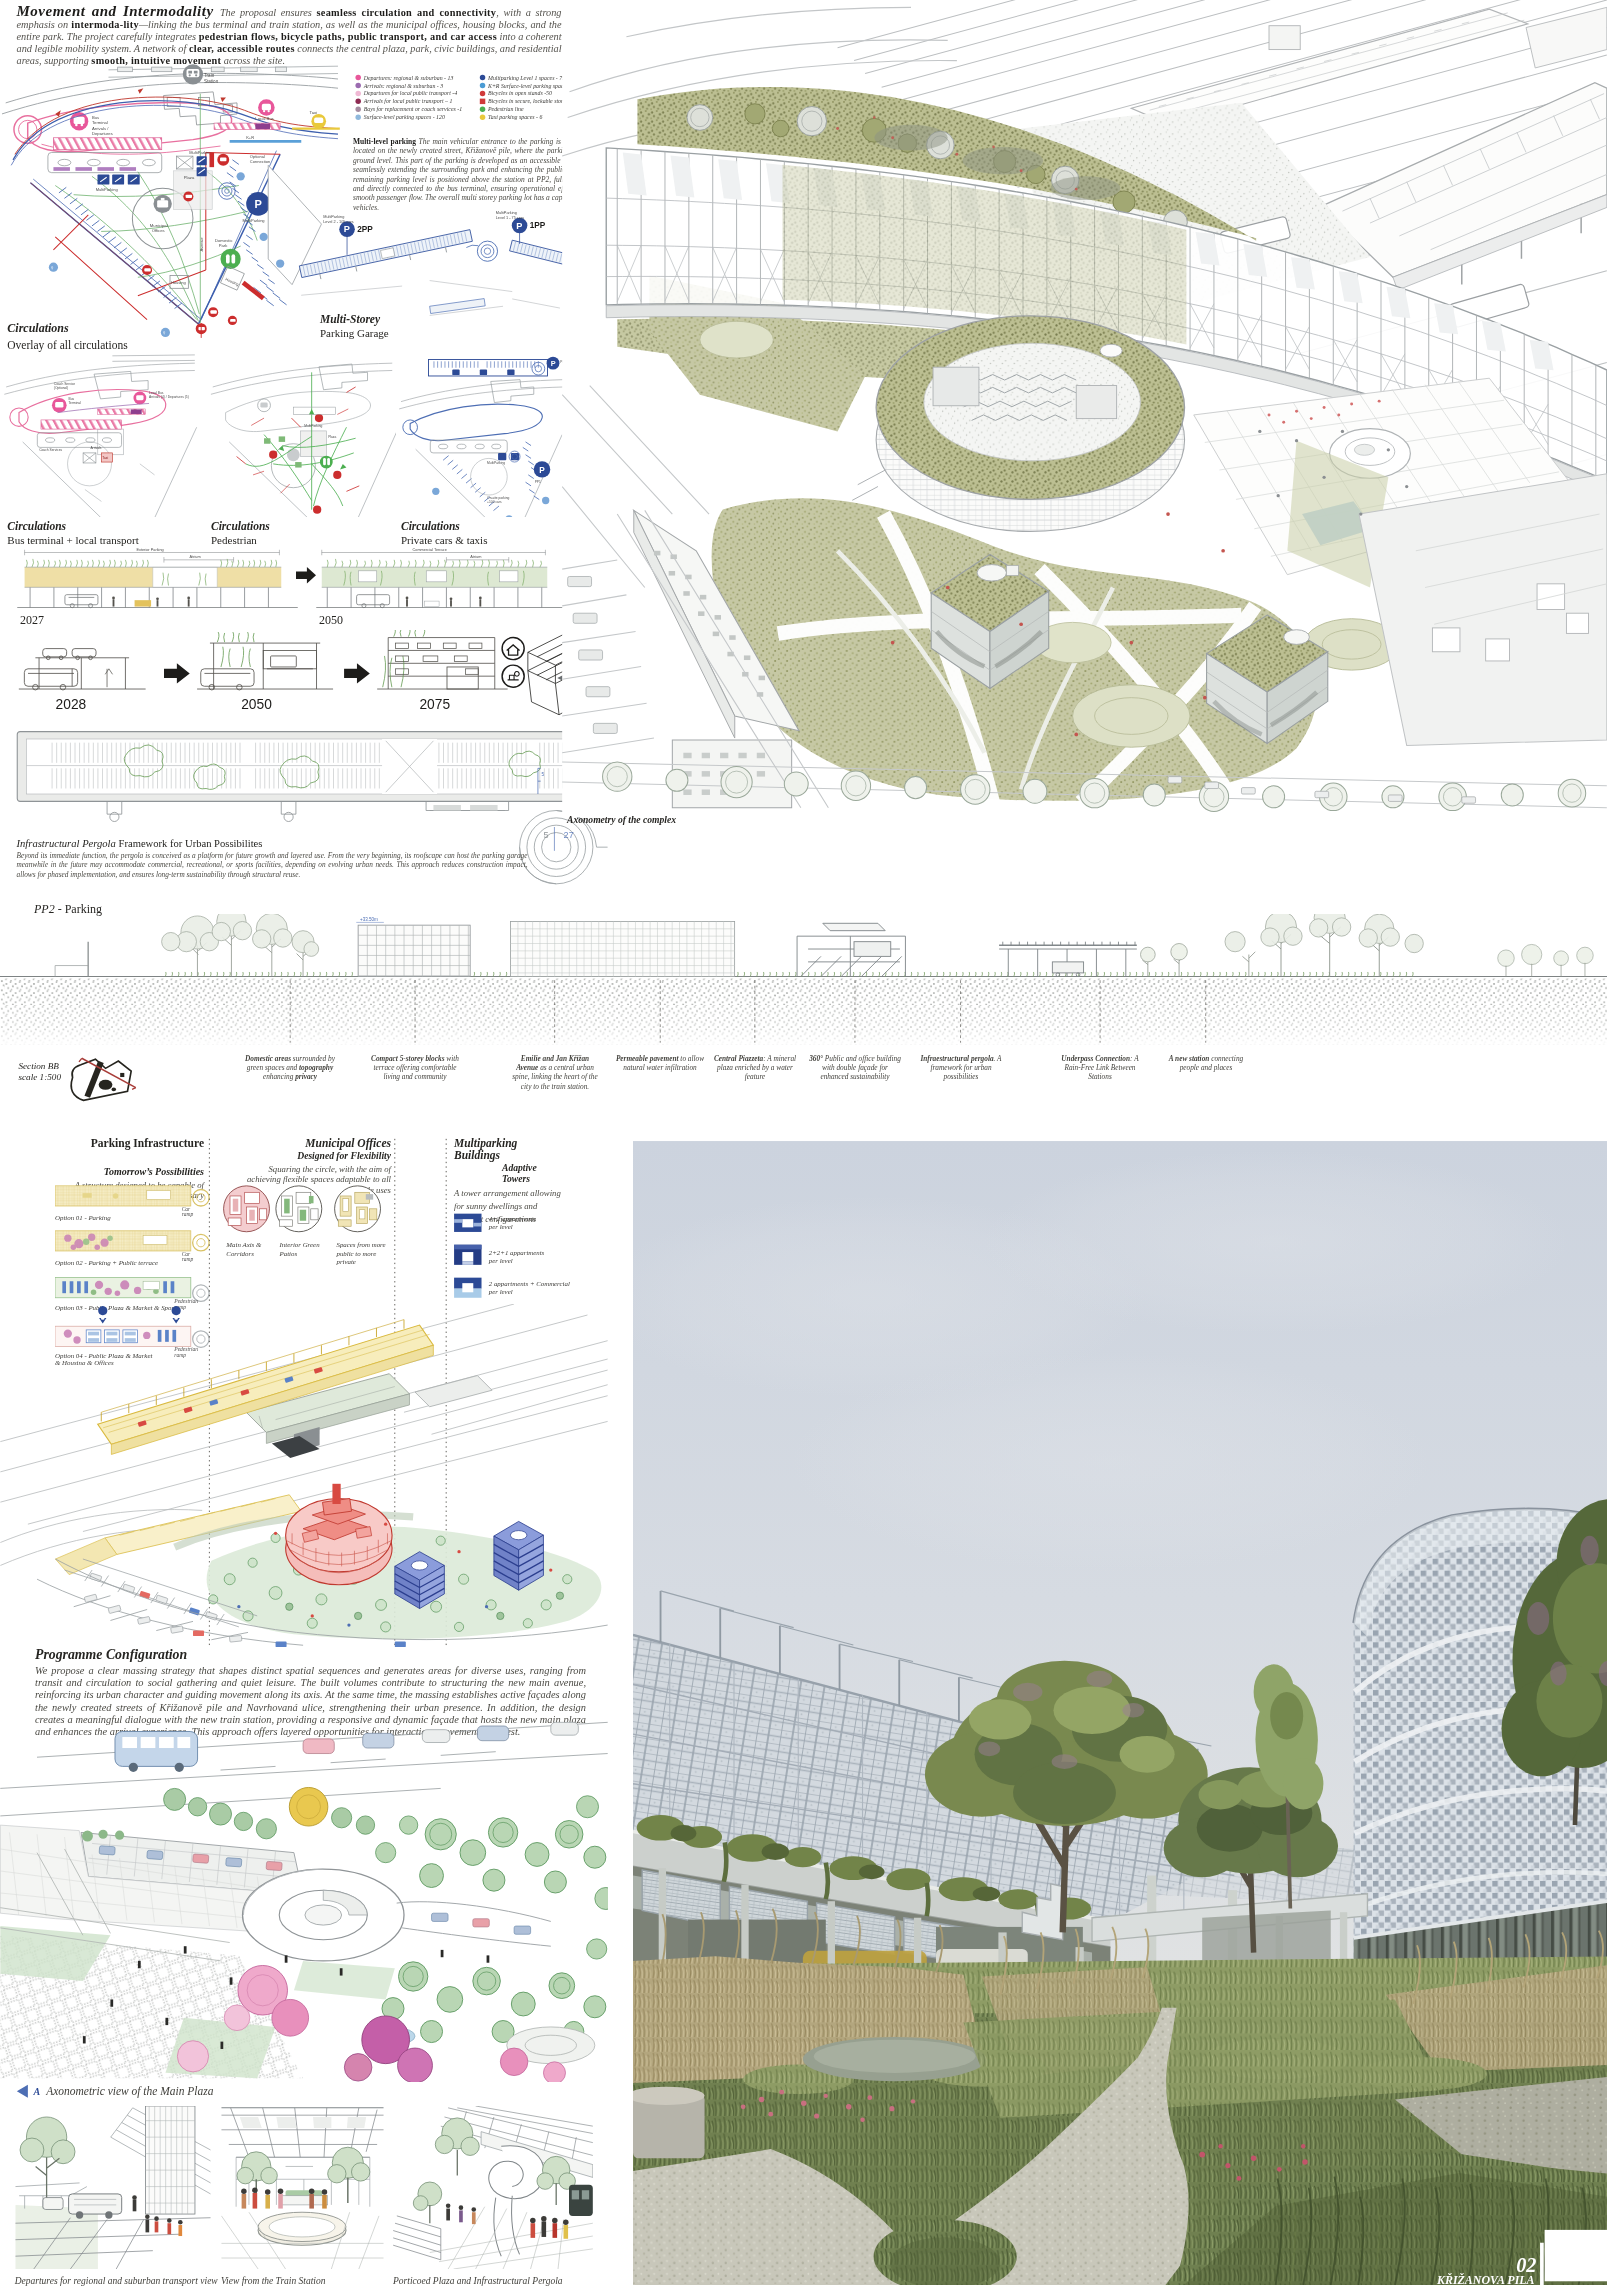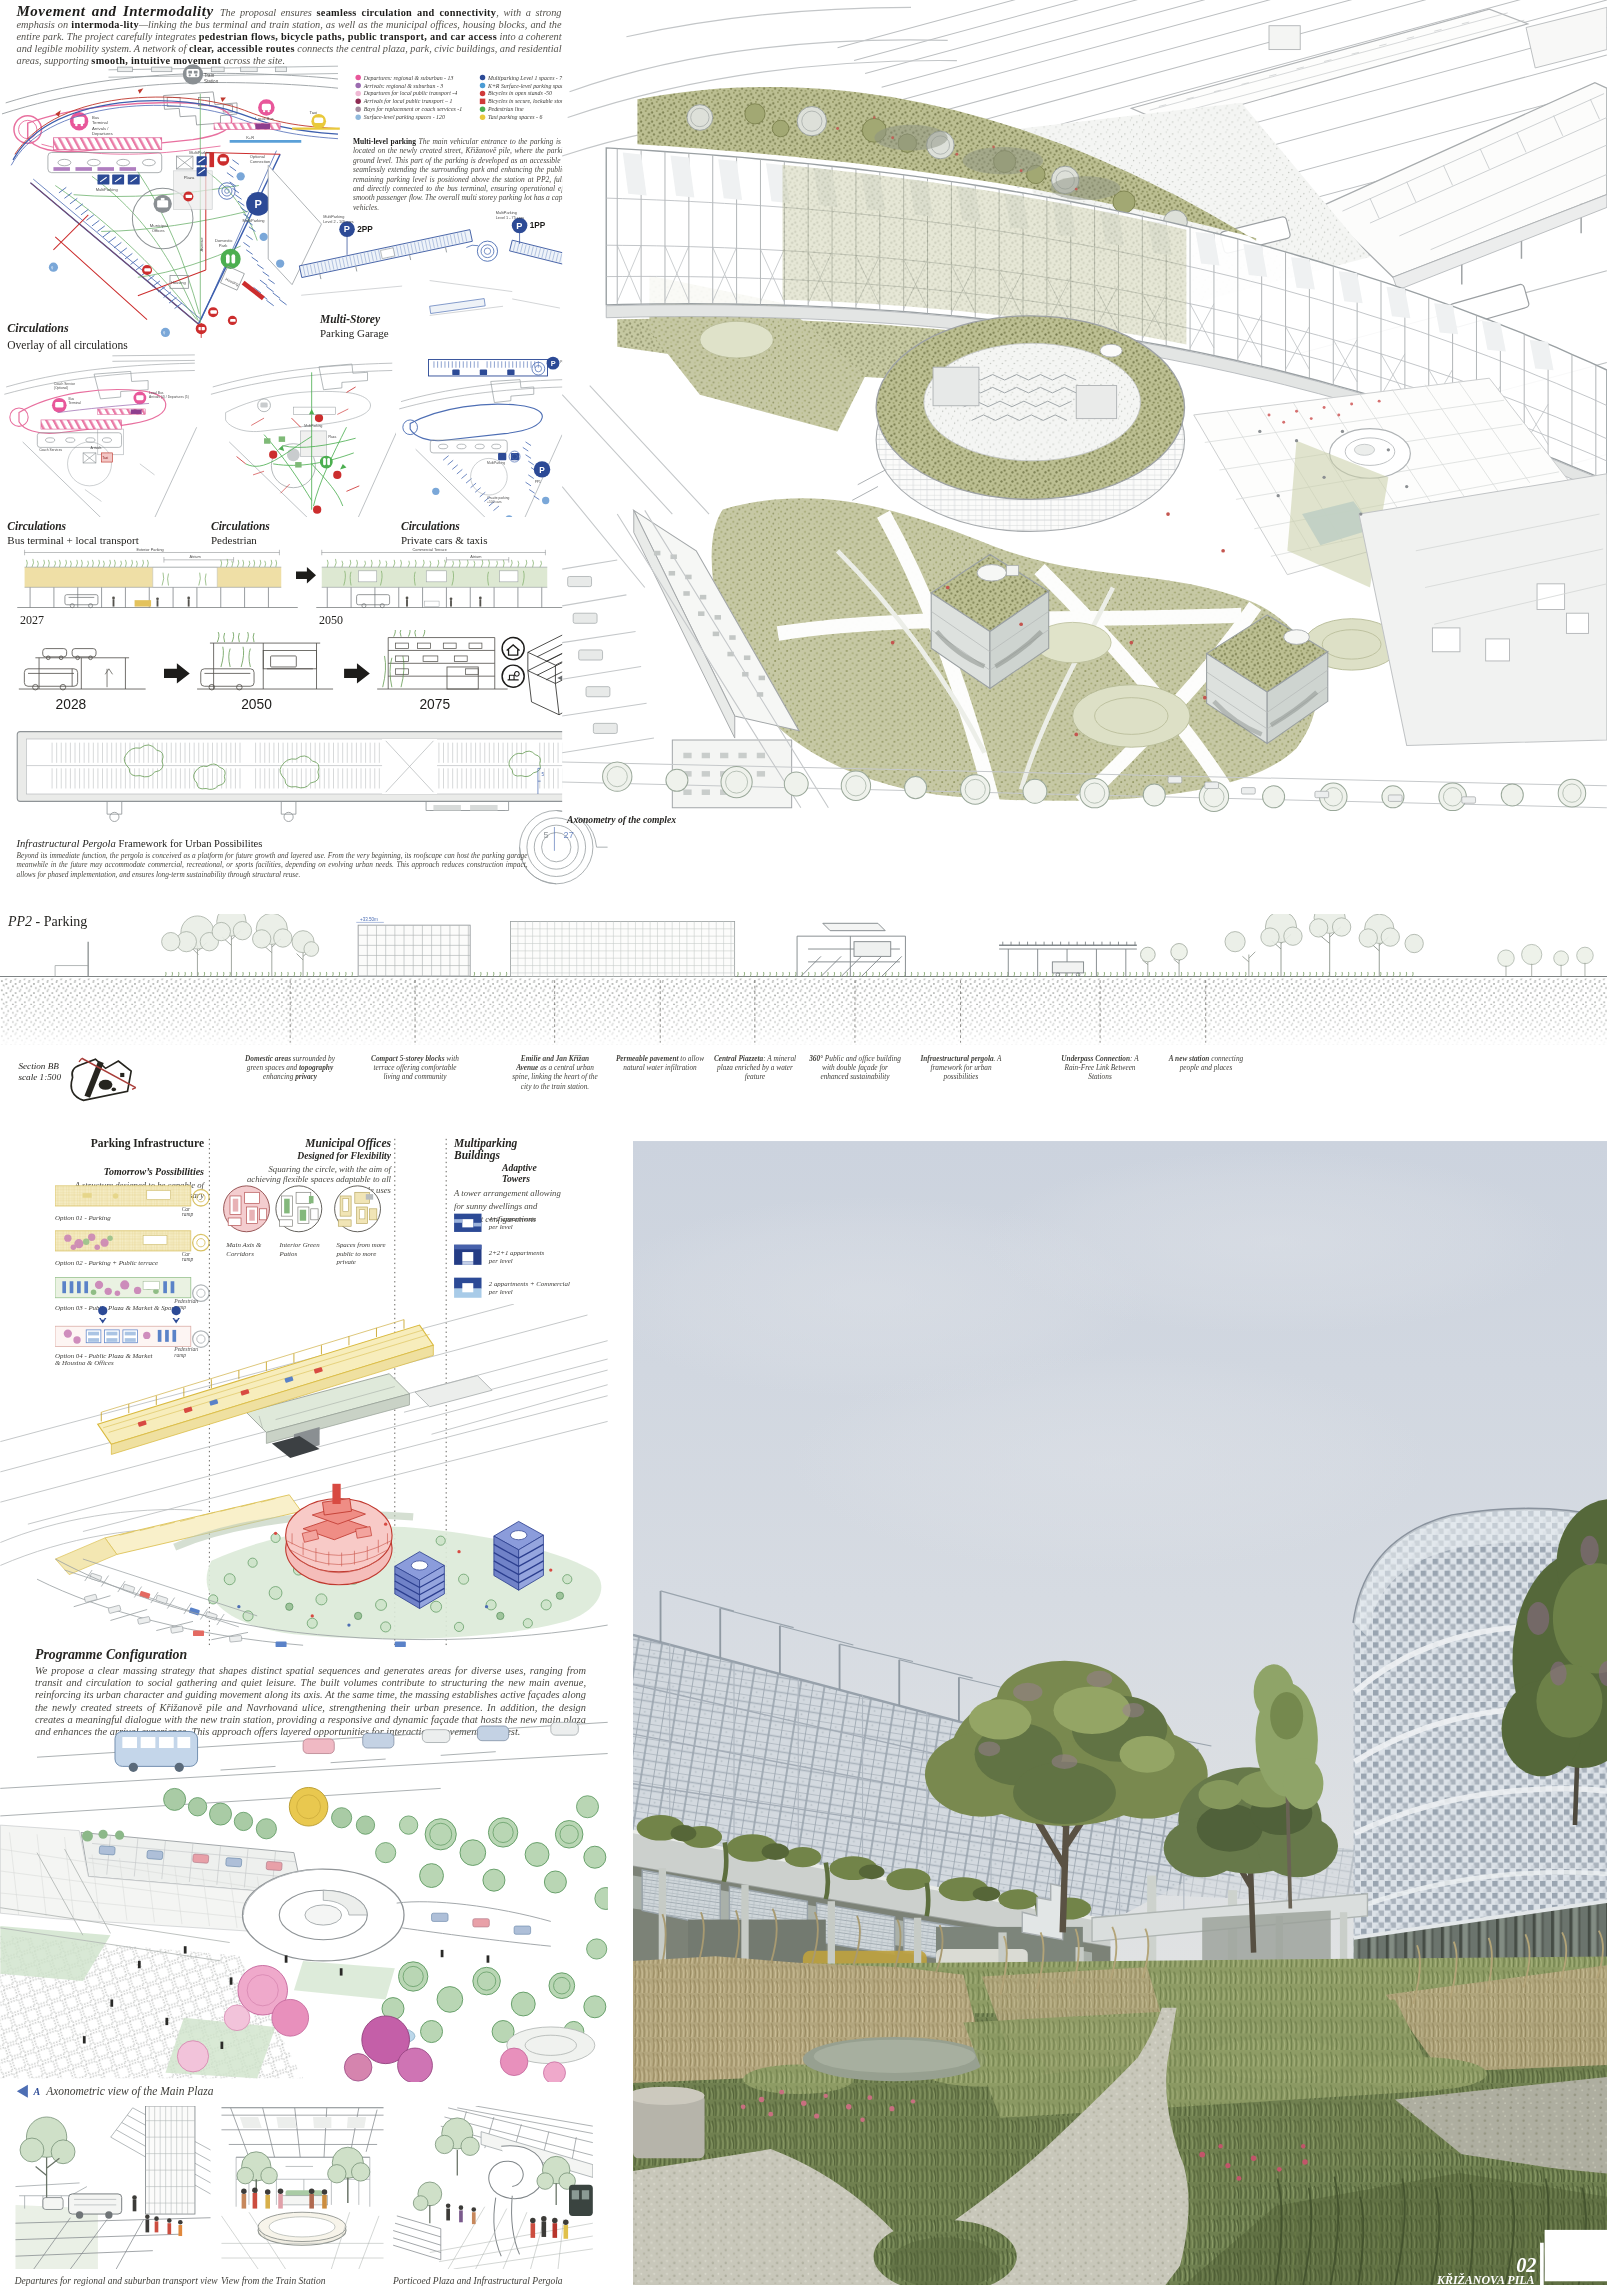--- a/index.html
+++ b/index.html
@@ -706,21 +706,21 @@
 <text x="576" y="120" font-family="Liberation Sans,sans-serif" font-size="10" fill="#8f9497">5</text>
 <path d="M588,108 v26" stroke="#4d6eb4" stroke-width="0.7"></path>
 </svg>
 </div>
 
 <div class="abs" style="left:16.5px;top:838px;width:511px;">
 <div style="font-size:10.6px;"><span class="bd it">Infrastructural Pergola </span><span>Framework for Urban Possibilites</span></div>
 <div class="small-it" style="font-size:7.3px;line-height:9.5px;text-align:justify;margin-top:1.8px;">Beyond its immediate function, the pergola is conceived as a platform for future growth and layered use. From the very beginning, its roofscape can host the parking garage meanwhile in the future may accommodate commercial, recreational, or sports facilities, depending on evolving urban needs. This approach reduces construction impact, allows for phased implementation, and ensures long-term sustainability through structural reuse.</div>
 </div>
 
-<div class="abs" style="left:8px;top:902px;font-size:14px;margin-top:12px;"><span class="bd it">PP2</span> - Parking</div>
+<div class="abs" style="left:34px;top:902px;font-size:12px;"><span class="bd it">PP2</span> - Parking</div>
 
 <div class="abs" id="bigaxon" style="left:562px;top:0;width:1045px;height:817px;">
 <svg width="1045" height="817" viewBox="0 0 1138 890">
 <defs>
 <pattern id="pOlive" width="13" height="11" patternUnits="userSpaceOnUse">
 <rect width="13" height="11" fill="#c6c8a4"></rect>
 <circle cx="2" cy="3" r="1.1" fill="#999d6a"></circle>
             <circle cx="7" cy="1.5" r="0.9" fill="#aab077"></circle>
 <circle cx="11" cy="5" r="1.1" fill="#90945f"></circle>
             <circle cx="4.5" cy="7.5" r="1.1" fill="#a3a771"></circle>

